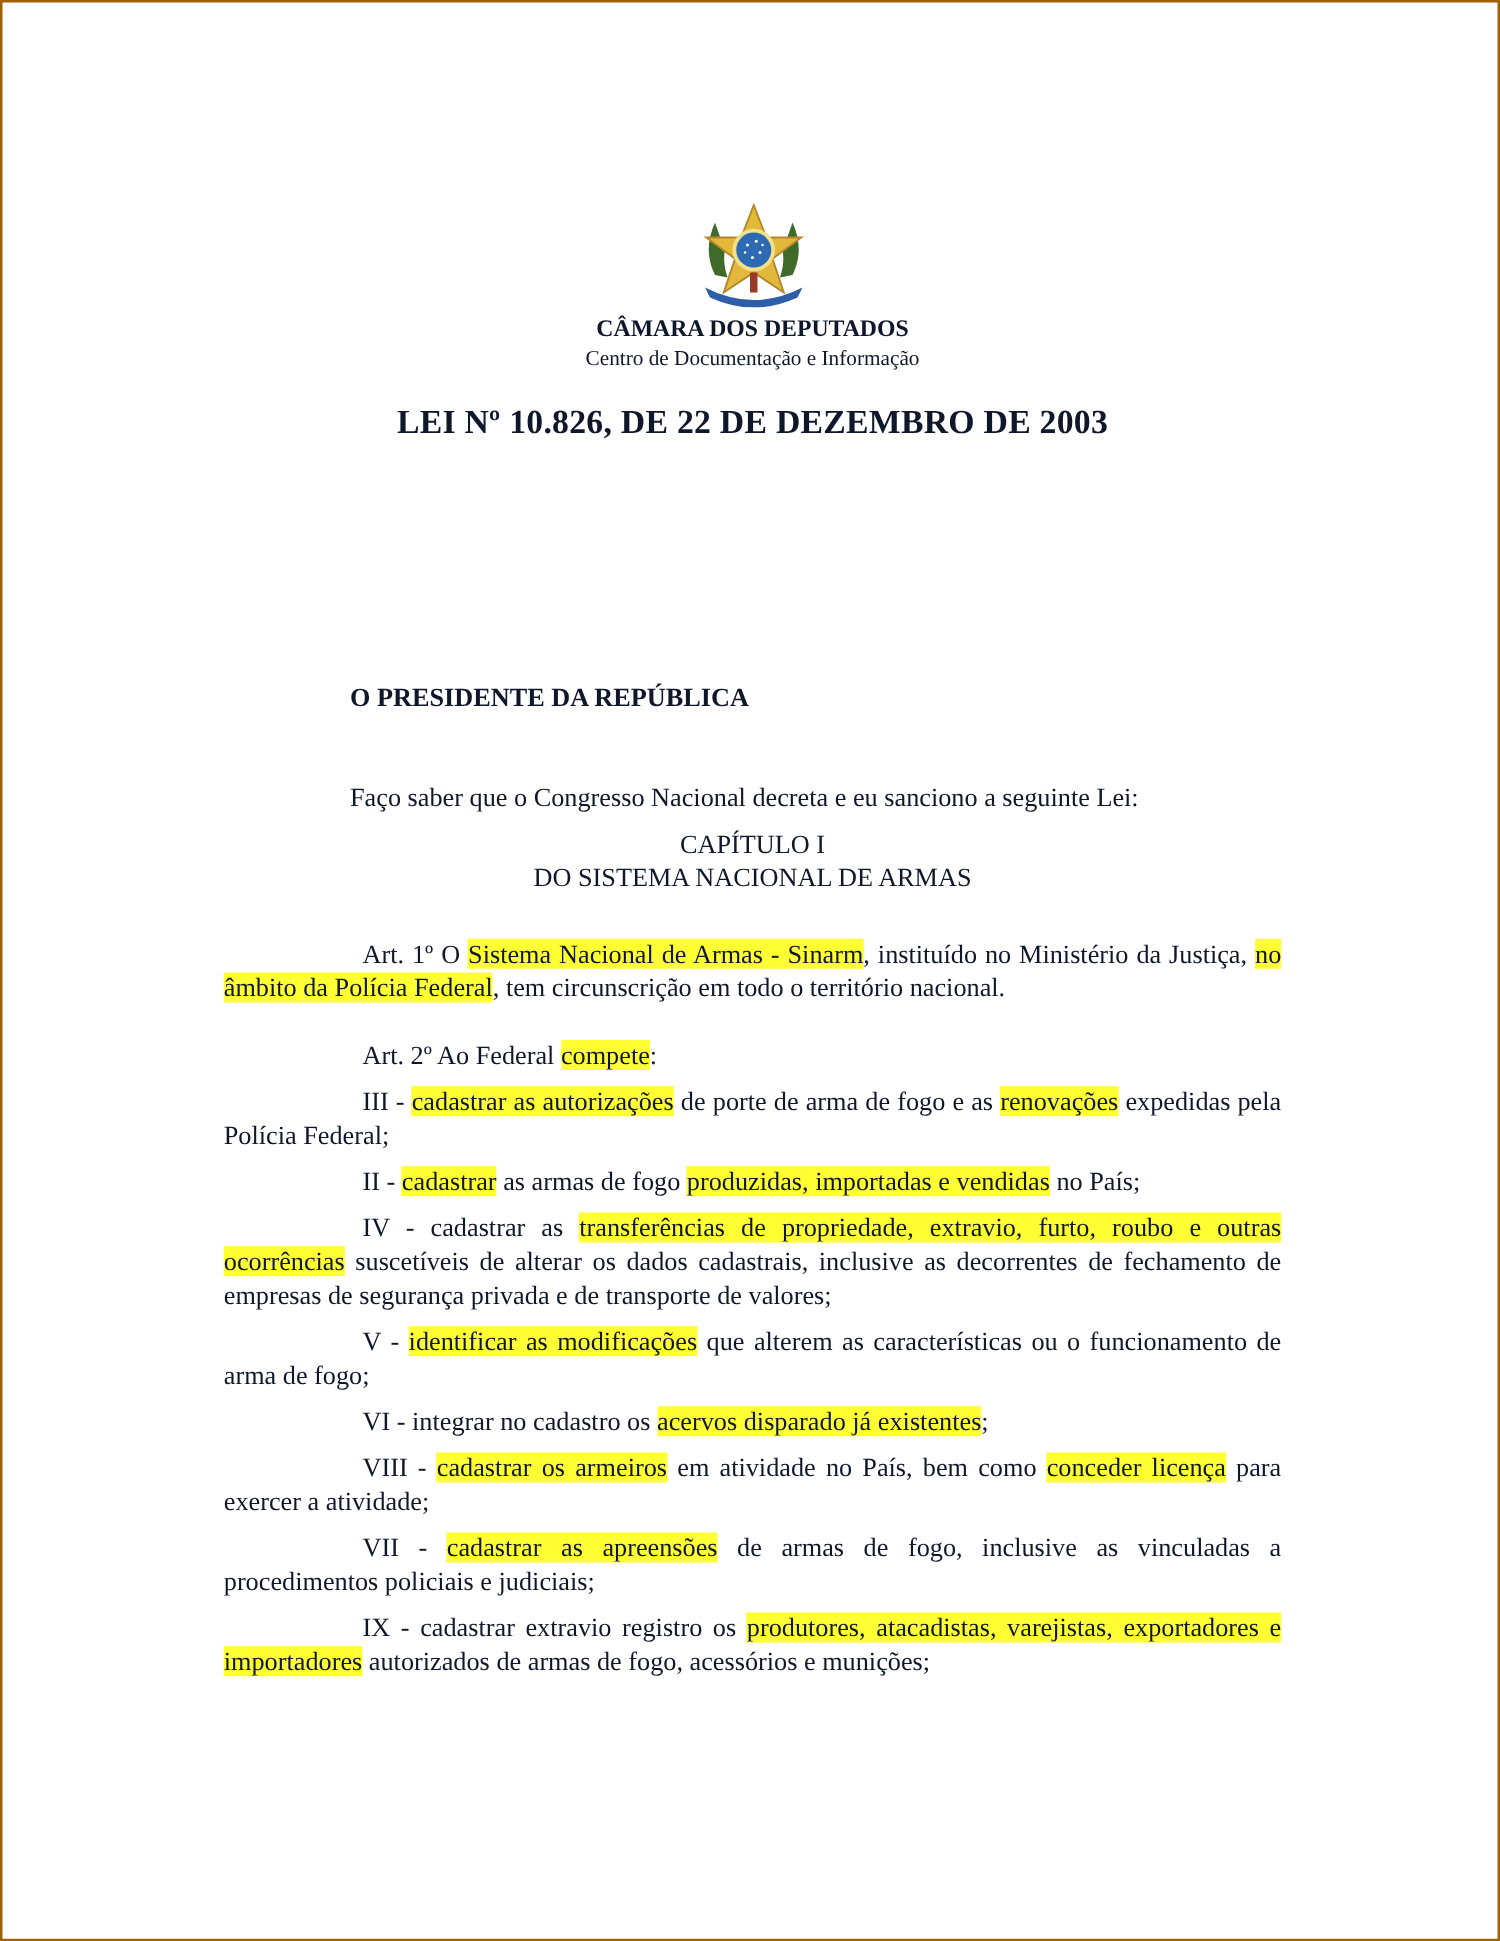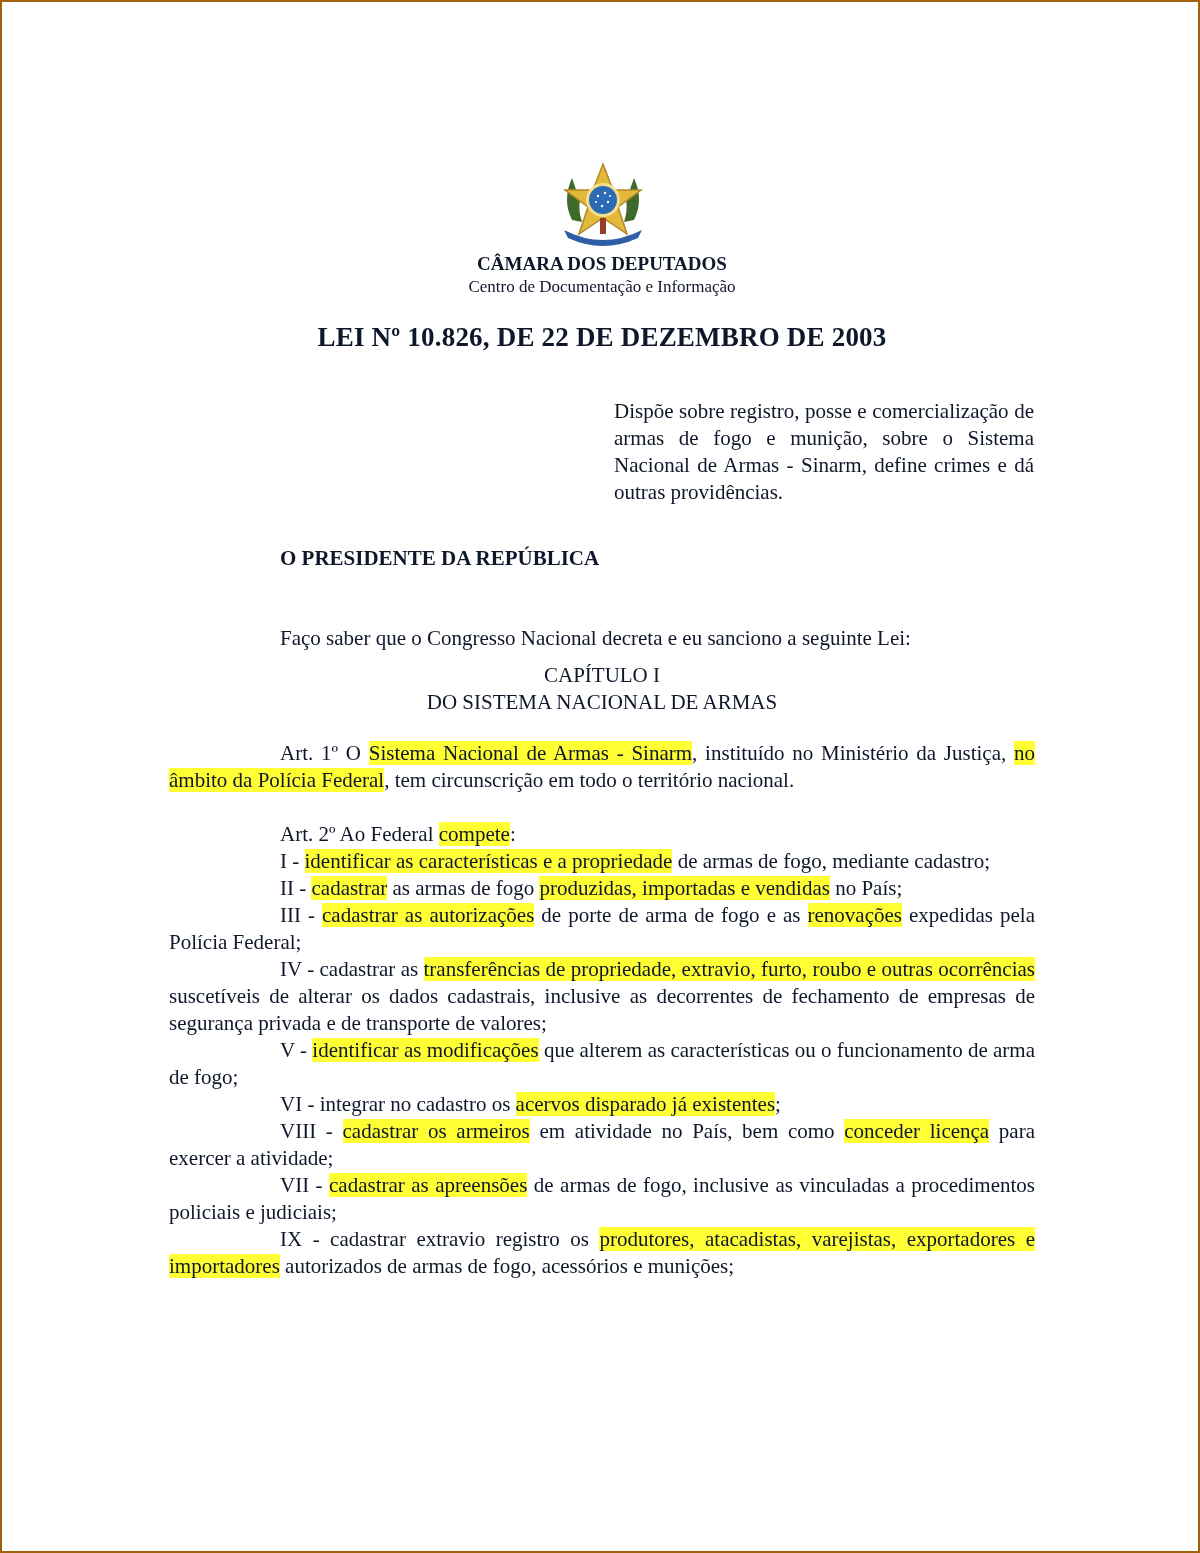--- a/index.html
+++ b/index.html
@@ -15,21 +15,21 @@
   .h-centro { position: absolute; top: 275px; left: 0; width: 1200px; text-align: center;
     font-size: 17px; }
   .h-lei { position: absolute; top: 320px; left: 0; width: 1200px; text-align: center;
     font-weight: bold; font-size: 27px; letter-spacing: 0.2px; }
   .ementa { position: absolute; top: 396px; left: 612px; width: 420px;
     font-size: 21px; line-height: 27px; text-align: justify; }
   .presidente { position: absolute; top: 544px; left: 278px; font-weight: bold; font-size: 21px; }
   .faco { position: absolute; top: 604px; left: 278px; font-size: 21px; margin-top: 20px; }
   .cap { position: absolute; top: 660px; left: 0; width: 1200px; text-align: center; font-size: 21px; line-height: 27px; }
   .body-text { position: absolute; left: 167px; width: 866px; font-size: 21px; line-height: 27px; text-align: justify; }
-  .body-text p { margin: 0; text-indent: 111px; }
+  .body-text p { margin: 10px; text-indent: 111px; }
   .hl { background: #ffff33; }
 </style>
 </head>
 <body>
 
 <div class="page">
 
   <svg class="crest" viewBox="0 0 90 86">
     <path d="M14 60 Q4 40 14 18 Q18 30 22 40 Q20 50 24 62 Z" fill="#3f6b2a"></path>
     <path d="M76 60 Q86 40 76 18 Q72 30 68 40 Q70 50 66 62 Z" fill="#3f6b2a"></path>
@@ -43,39 +43,37 @@
     <circle cx="38" cy="42" r="1" fill="#fff"></circle>
       <circle cx="52" cy="36" r="1" fill="#fff"></circle>
     <rect x="42" y="58" width="6" height="16" fill="#9a3b2a"></rect>
     <path d="M6 70 Q45 90 84 70 L80 78 Q45 94 10 78 Z" fill="#2f5ea8"></path>
   </svg>
 
   <div class="h-camara">CÂMARA DOS DEPUTADOS</div>
   <div class="h-centro">Centro de Documentação e Informação</div>
   <div class="h-lei">LEI Nº 10.826, DE 22 DE DEZEMBRO DE 2003</div>
 
-  <div class="ementa">Dispõe sobre registro, posse e comercialização de armas de fogo e munição, sobre o Sistema Nacional de Armas - Sinarm, define crimes e dá outras providências.</div>
 
   <div class="presidente">O PRESIDENTE DA REPÚBLICA</div>
   <div class="faco">Faço saber que o Congresso Nacional decreta e eu sanciono a seguinte Lei:</div>
 
   <div class="cap">
     <div>CAPÍTULO I</div>
     <div>DO SISTEMA NACIONAL DE ARMAS</div>
   </div>
 
   <div class="body-text" style="top:738px;">
     <p><span>Art. 1º O </span><span class="hl" style="background: rgb(255, 255, 51);">Sistema Nacional de Armas - Sinarm</span><span>, instituído no Ministério da Justiça, </span><span class="hl" style="background: rgb(255, 255, 51);">no âmbito da Polícia Federal</span><span>, tem circunscrição em todo o território nacional.</span></p>
   </div>
 
   <div class="body-text" style="top:819px;">
     <p><span>Art. 2º Ao Federal </span><span class="hl" style="background: rgb(255, 255, 51);">compete</span><span>:</span></p>
-    <p><span>I - </span><span class="hl" style="background: rgb(255, 255, 51);">identificar as características e a propriedade</span><span> de armas de fogo, mediante cadastro;</span></p>
+    <p><span>III - </span><span class="hl" style="background: rgb(255, 255, 51);">cadastrar as autorizações</span><span> de porte de arma de fogo e as </span><span class="hl" style="background: rgb(255, 255, 51);">renovações</span><span> expedidas pela Polícia Federal;</span></p>
     <p><span>II - </span><span class="hl" style="background: rgb(255, 255, 51);">cadastrar</span><span> as armas de fogo </span><span class="hl" style="background: rgb(255, 255, 51);">produzidas, importadas e vendidas</span><span> no País;</span></p>
-    <p><span>III - </span><span class="hl" style="background: rgb(255, 255, 51);">cadastrar as autorizações</span><span> de porte de arma de fogo e as </span><span class="hl" style="background: rgb(255, 255, 51);">renovações</span><span> expedidas pela Polícia Federal;</span></p>
     <p><span>IV - cadastrar as </span><span class="hl" style="background: rgb(255, 255, 51);">transferências de propriedade, extravio, furto, roubo e outras ocorrências</span><span> suscetíveis de alterar os dados cadastrais, inclusive as decorrentes de fechamento de empresas de segurança privada e de transporte de valores;</span></p>
     <p><span>V - </span><span class="hl" style="background: rgb(255, 255, 51);">identificar as modificações</span><span> que alterem as características ou o funcionamento de arma de fogo;</span></p>
     <p><span>VI - integrar no cadastro os </span><span class="hl" style="background: rgb(255, 255, 51);">acervos disparado já existentes</span><span>;</span></p>
     <p><span>VIII - </span><span class="hl" style="background: rgb(255, 255, 51);">cadastrar os armeiros</span><span> em atividade no País, bem como </span><span class="hl" style="background: rgb(255, 255, 51);">conceder licença</span><span> para exercer a atividade;</span></p>
     <p><span>VII - </span><span class="hl" style="background: rgb(255, 255, 51);">cadastrar as apreensões</span><span> de armas de fogo, inclusive as vinculadas a procedimentos policiais e judiciais;</span></p>
     <p><span>IX - cadastrar extravio registro os </span><span class="hl" style="background: rgb(255, 255, 51);">produtores, atacadistas, varejistas, exportadores e importadores</span><span> autorizados de armas de fogo, acessórios e munições;</span></p>
   </div>
 
 </div>
 

